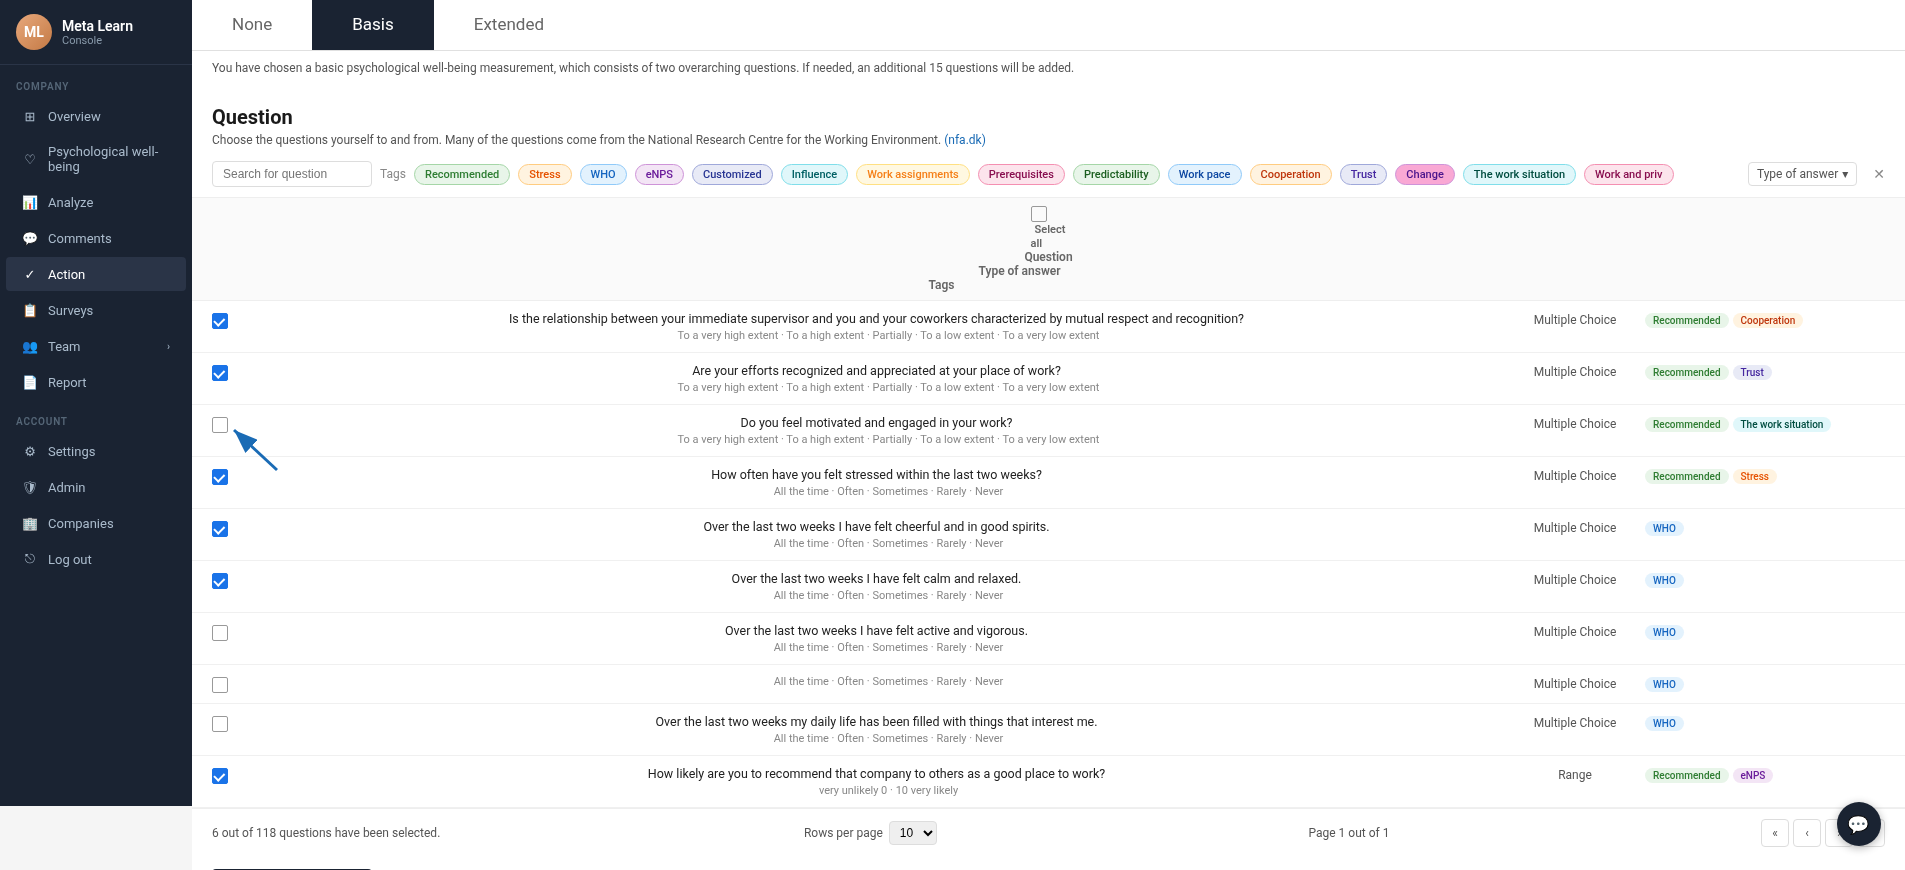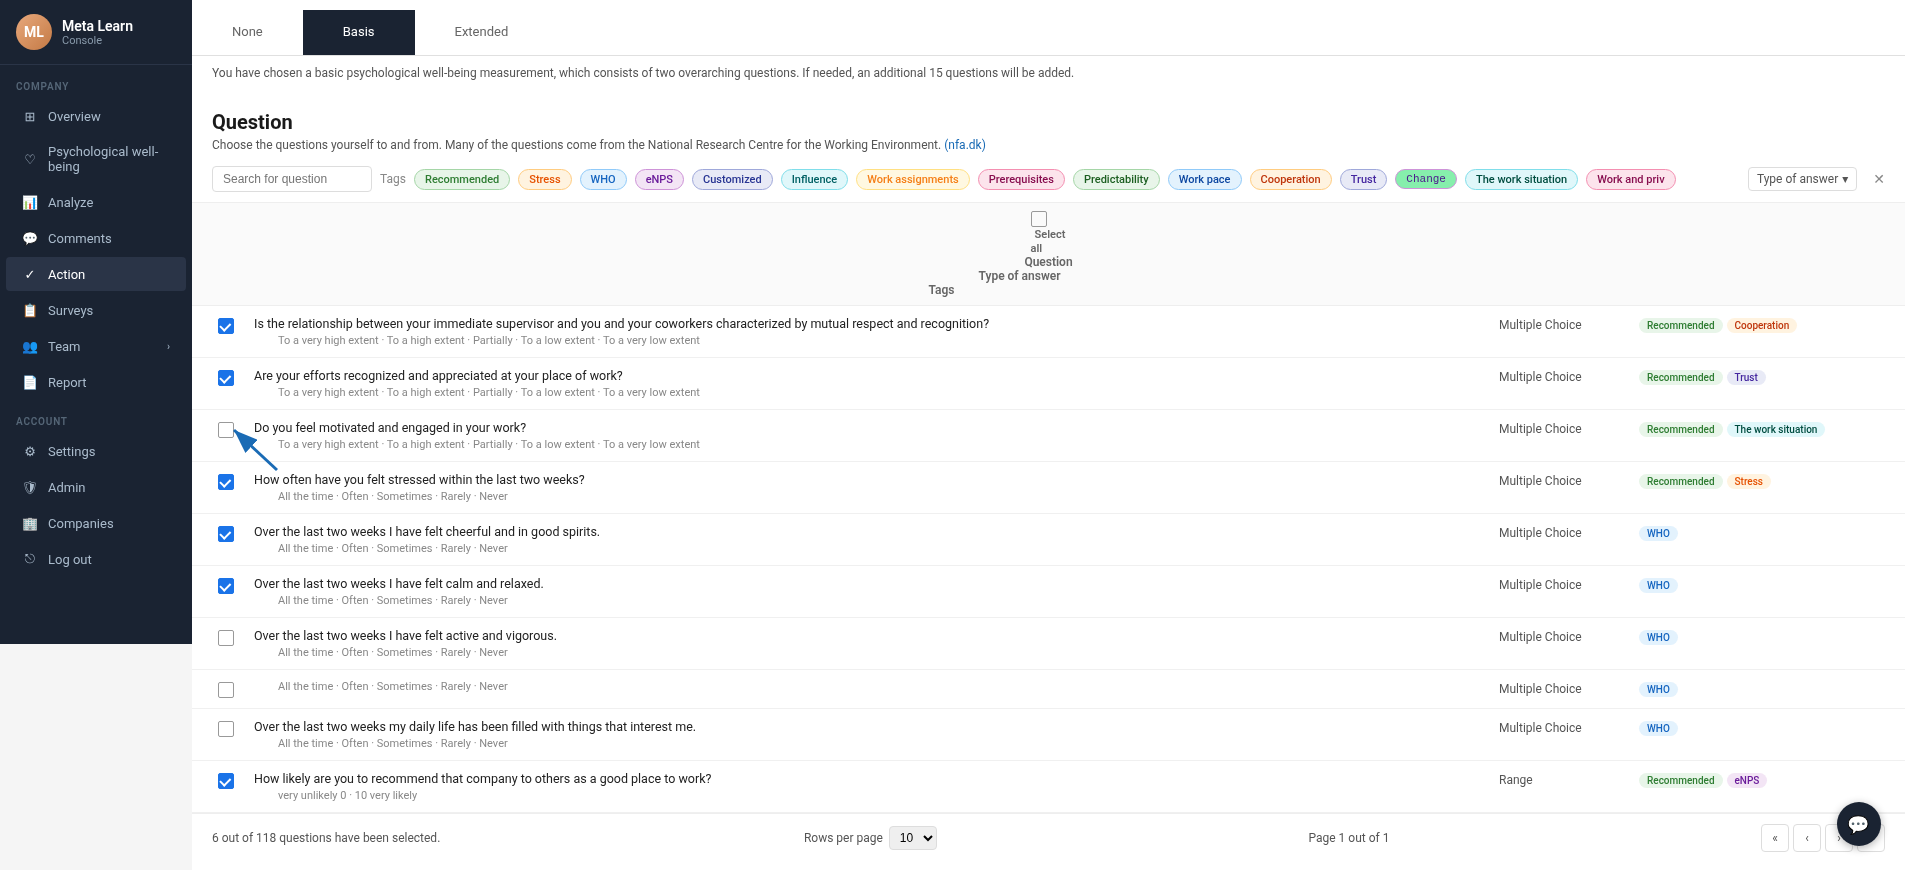--- a/index.html
+++ b/index.html
@@ -6,21 +6,21 @@
     body { font-family: -apple-system, BlinkMacSystemFont, 'Segoe UI', Roboto, sans-serif; display: flex; height: 870px; overflow: hidden; background: #f5f5f5; }
 
     
     .sidebar {
       width: 192px;
       min-width: 192px;
       background: #1a2332;
       color: #fff;
       display: flex;
       flex-direction: column;
-      height: 644px;
+      height: 806px;
       overflow-y: auto;
     }
     .sidebar-logo {
       display: flex;
       align-items: center;
       padding: 14px 16px;
       gap: 10px;
       border-bottom: 1px solid #2a3447;
     }
     .logo-avatar {
@@ -69,26 +69,25 @@
     
     .tab-bar {
       display: flex;
       align-items: center;
       border-bottom: 1px solid #e0e0e0;
       padding: 0;
       background: #fff;
     }
     .tab-item {
       padding: 14px 40px;
-      font-size: 13px;
+      font-size: 17px;
       color: #666;
       cursor: pointer;
       border-bottom: 2px solid transparent;
       text-align: left;
-      margin-top: 10px;
     }
     .tab-item.active {
       background: #1a2332;
       color: #fff;
       border-bottom: 2px solid #1a2332;
     }
 
     .sub-text {
       padding: 10px 20px 14px 20px;
       font-size: 12px;
@@ -152,21 +151,21 @@
     .tag-who { background: #e3f2fd; color: #1565c0; border-color: #90caf9; }
     .tag-enps { background: #f3e5f5; color: #6a1b9a; border-color: #ce93d8; }
     .tag-customized { background: #e8eaf6; color: #283593; border-color: #9fa8da; }
     .tag-influence { background: #e0f7fa; color: #006064; border-color: #80deea; }
     .tag-work-assignments { background: #fff8e1; color: #f57f17; border-color: #ffe082; }
     .tag-prerequisites { background: #fce4ec; color: #880e4f; border-color: #f48fb1; }
     .tag-predictability { background: #e8f5e9; color: #1b5e20; border-color: #a5d6a7; }
     .tag-work-pace { background: #e3f2fd; color: #0d47a1; border-color: #90caf9; }
     .tag-cooperation { background: #fff3e0; color: #bf360c; border-color: #ffcc80; }
     .tag-trust { background: #e8eaf6; color: #4527a0; border-color: #9fa8da; }
-    .tag-change { background: #86efac; color: #4a148c; border-color: #ce93d8; font-family: Liberation Mono, monospace; }
+    .tag-change { background: #f9a8d4; color: #4a148c; border-color: #ce93d8; }
     .tag-work-situation { background: #e0f7fa; color: #004d40; border-color: #80deea; }
     .tag-work-priv { background: #fce4ec; color: #880e4f; border-color: #f48fb1; }
 
     .type-answer-select {
       margin-left: auto;
       display: flex;
       align-items: center;
       gap: 4px;
       border: 1px solid #ddd;
       border-radius: 4px;
@@ -200,24 +199,25 @@
       flex-direction: column;
     }
     .th-check { width: 36px; flex-shrink: 0; }
     .th-question { flex: 1; }
     .th-type { width: 140px; flex-shrink: 0; text-align: left; }
     .th-tags { width: 240px; flex-shrink: 0; }
 
     .table-row {
       display: flex;
       align-items: flex-start;
-      padding: 10px 26px;
+      padding: 10px 20px;
       border-bottom: 1px solid #f0f0f0;
       font-size: 12px;
       background: #fff;
+      text-align: center;
     }
     .td-check { width: 36px; flex-shrink: 0; padding-top: 2px; }
     .td-question { flex: 1; }
     .q-main { font-size: 12.5px; color: #222; font-weight: 400; margin-bottom: 3px; }
     .q-sub { font-size: 11px; color: #888; margin-left: 24px; }
     .td-type { width: 140px; flex-shrink: 0; color: #555; font-size: 12px; padding-top: 2px; }
     .td-tags { width: 240px; flex-shrink: 0; display: flex; flex-wrap: wrap; gap: 4px; padding-top: 2px; }
 
     .row-tag {
       padding: 2px 8px;

